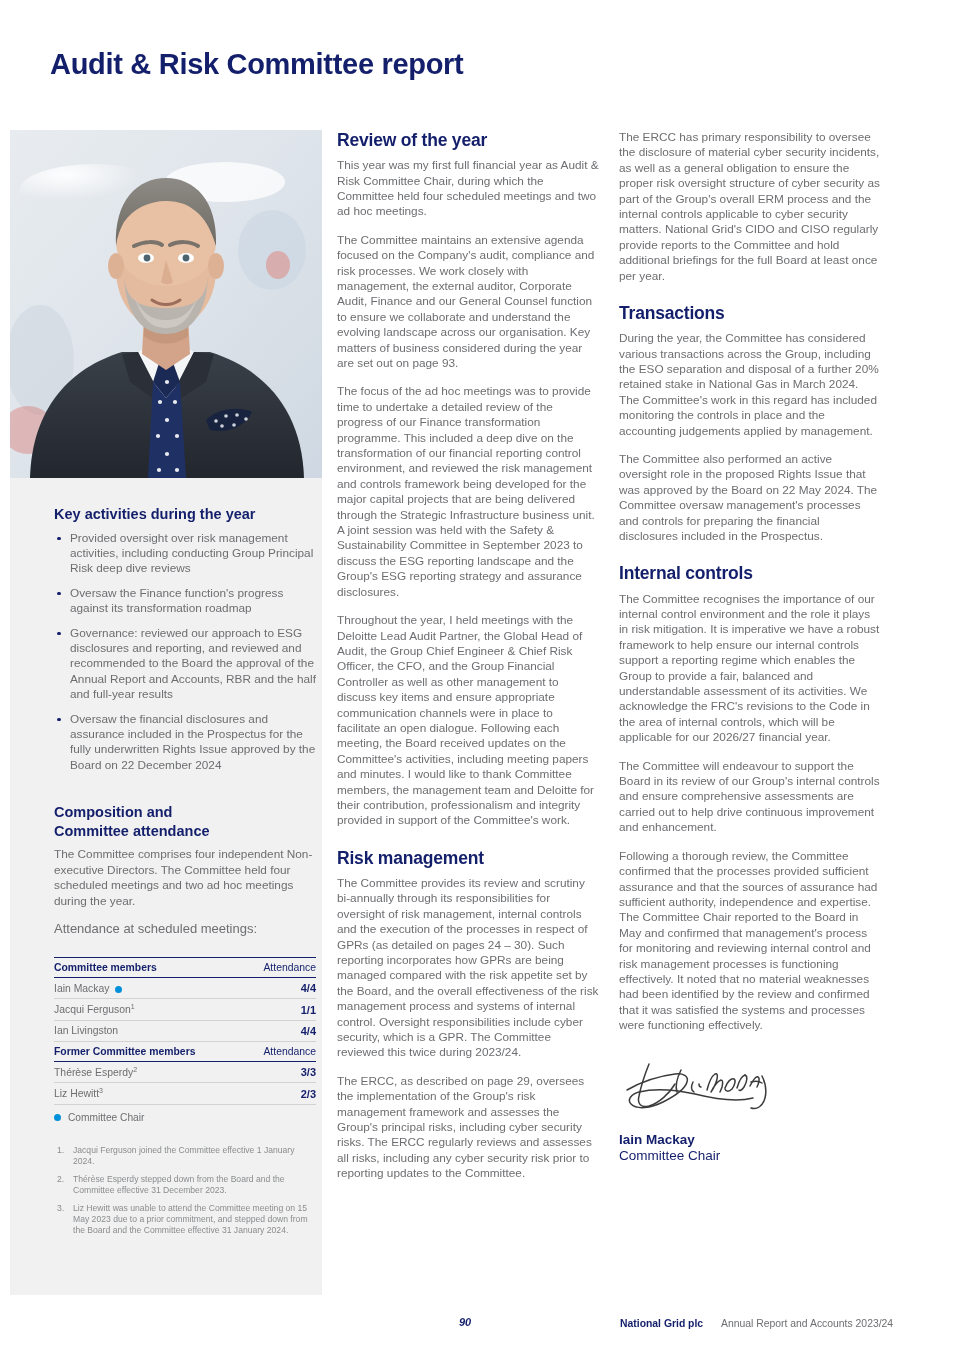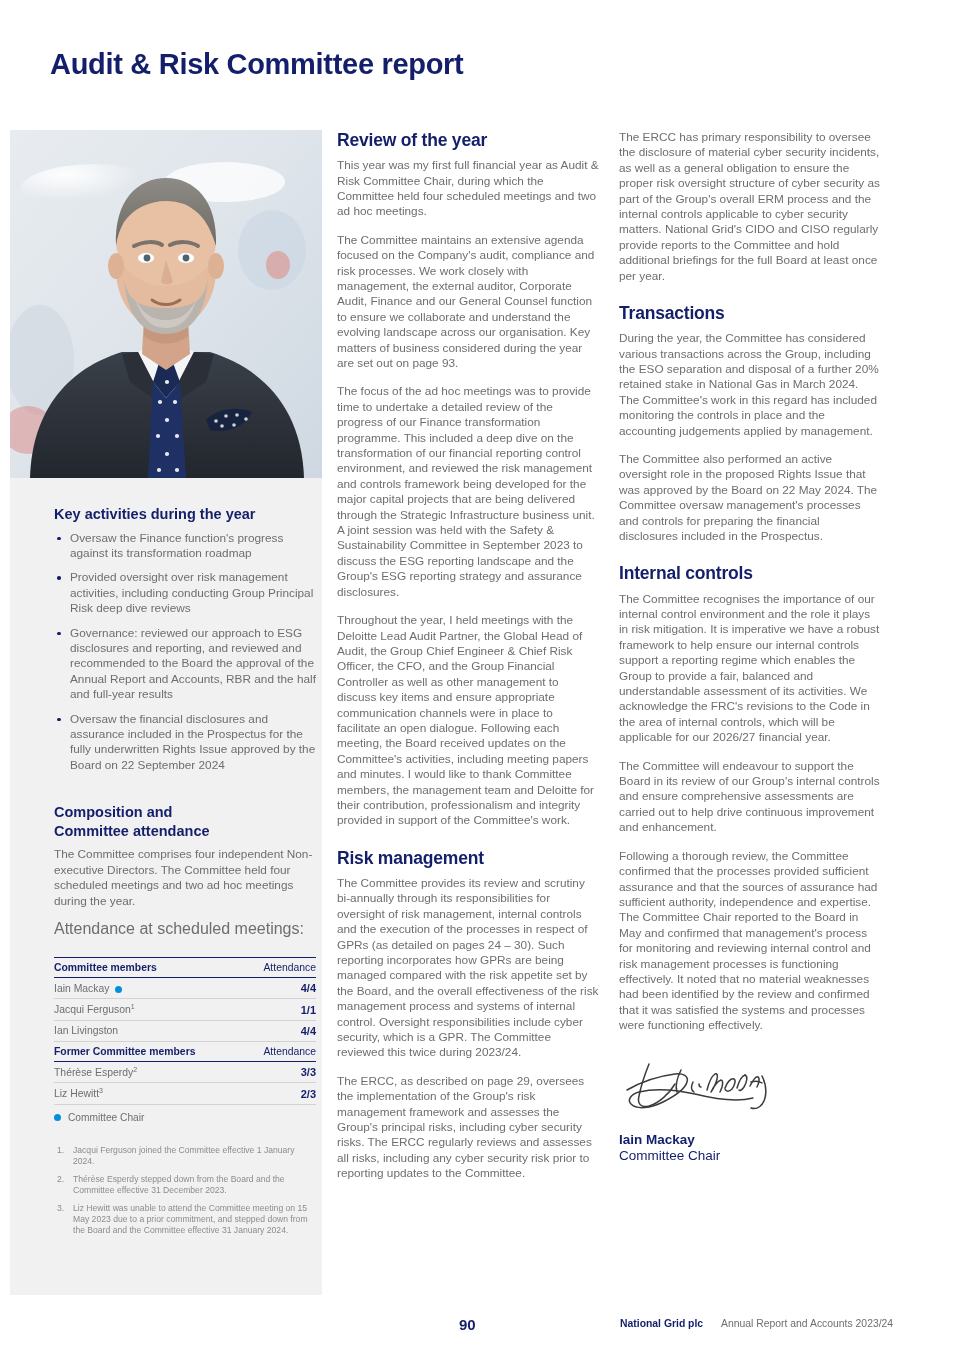--- a/index.html
+++ b/index.html
@@ -52,21 +52,21 @@
   }
   .bullets li:before {
     content:""; position:absolute; left:3px; top:6px;
     width:3.5px; height:3.5px; border-radius:50%; background:#131f6b;
   }
 
   .comp-block { margin-top:30px; }
   .comp-para {
     font-size:11.8px; line-height:15.4px; margin:0 0 12px 0;
   }
-  .attend-label { font-size:16px; line-height:15.4px; margin:0 0 21px 0; }
+  .attend-label { font-size:13px; line-height:15.4px; margin:0 0 21px 0; }
 
   
   table.attend {
     width:262px; border-collapse:collapse; margin-top:16px;
   }
   table.attend th, table.attend td {
     text-align:left; padding:4px 0 4px 0; font-size:10.4px;
     border-bottom:0.8px solid #d2d2d2;
   }
   table.attend th {
@@ -122,21 +122,21 @@
   .sig-img { width:170px; height:72px; display:block; }
   .sig-name {
     color:#131f6b; font-weight:bold; font-size:13.5px; margin-top:4px;
   }
   .sig-role { color:#131f6b; font-size:13.5px; margin-top:1px; }
 
   
   .footer { position:absolute; left:0; top:1316px; width:965px; height:24px; }
   .footer .pageno {
     position:absolute; left:459px; top:0;
-    color:#131f6b; font-weight:bold; font-size:15px;
+    color:#131f6b; font-weight:bold; font-size:11px;font-style:italic;
   }
   .footer .brand {
     position:absolute; left:620px; top:2px;
     color:#131f6b; font-weight:bold; font-size:10.4px;
   }
   .footer .docref {
     position:absolute; left:721px; top:2px;
     color:#6d6e71; font-size:10.4px;
   }
 </style>
@@ -234,24 +234,24 @@
       <path d="M124 166 C132 190 142 198 156 198 C170 198 180 190 188 166 C180 184 170 190 156 190 C142 190 132 184 124 166 Z" fill="#cdc8c2"></path>
 
       <path d="M142 170 C150 176 162 176 170 170" stroke="#9d6d5c" stroke-width="3" fill="none" stroke-linecap="round"></path>
     </svg>
   </div>
 
   <div class="left-col">
 
     <h2 class="sec-head">Key activities during the year</h2>
     <ul class="bullets">
+      <li>Provided oversight over risk management activities, including conducting Group Principal Risk deep dive reviews</li>
       <li>Oversaw the Finance function's progress against its transformation roadmap</li>
-      <li>Provided oversight over risk management activities, including conducting Group Principal Risk deep dive reviews</li>
       <li>Governance: reviewed our approach to ESG disclosures and reporting, and reviewed and recommended to the Board the approval of the Annual Report and Accounts, RBR and the half and full-year results</li>
-      <li>Oversaw the financial disclosures and assurance included in the Prospectus for the fully underwritten Rights Issue approved by the Board on 22 September 2024</li>
+      <li>Oversaw the financial disclosures and assurance included in the Prospectus for the fully underwritten Rights Issue approved by the Board on 22 December 2024</li>
     </ul>
 
     <div class="comp-block">
       <h2 class="sec-head">
         <span>Composition and</span><br>
         <span>Committee attendance</span>
       </h2>
       <p class="comp-para">The Committee comprises four independent Non-executive Directors. The Committee held four scheduled meetings and two ad hoc meetings during the year.</p>
       <p class="attend-label">Attendance at scheduled meetings:</p>
 

